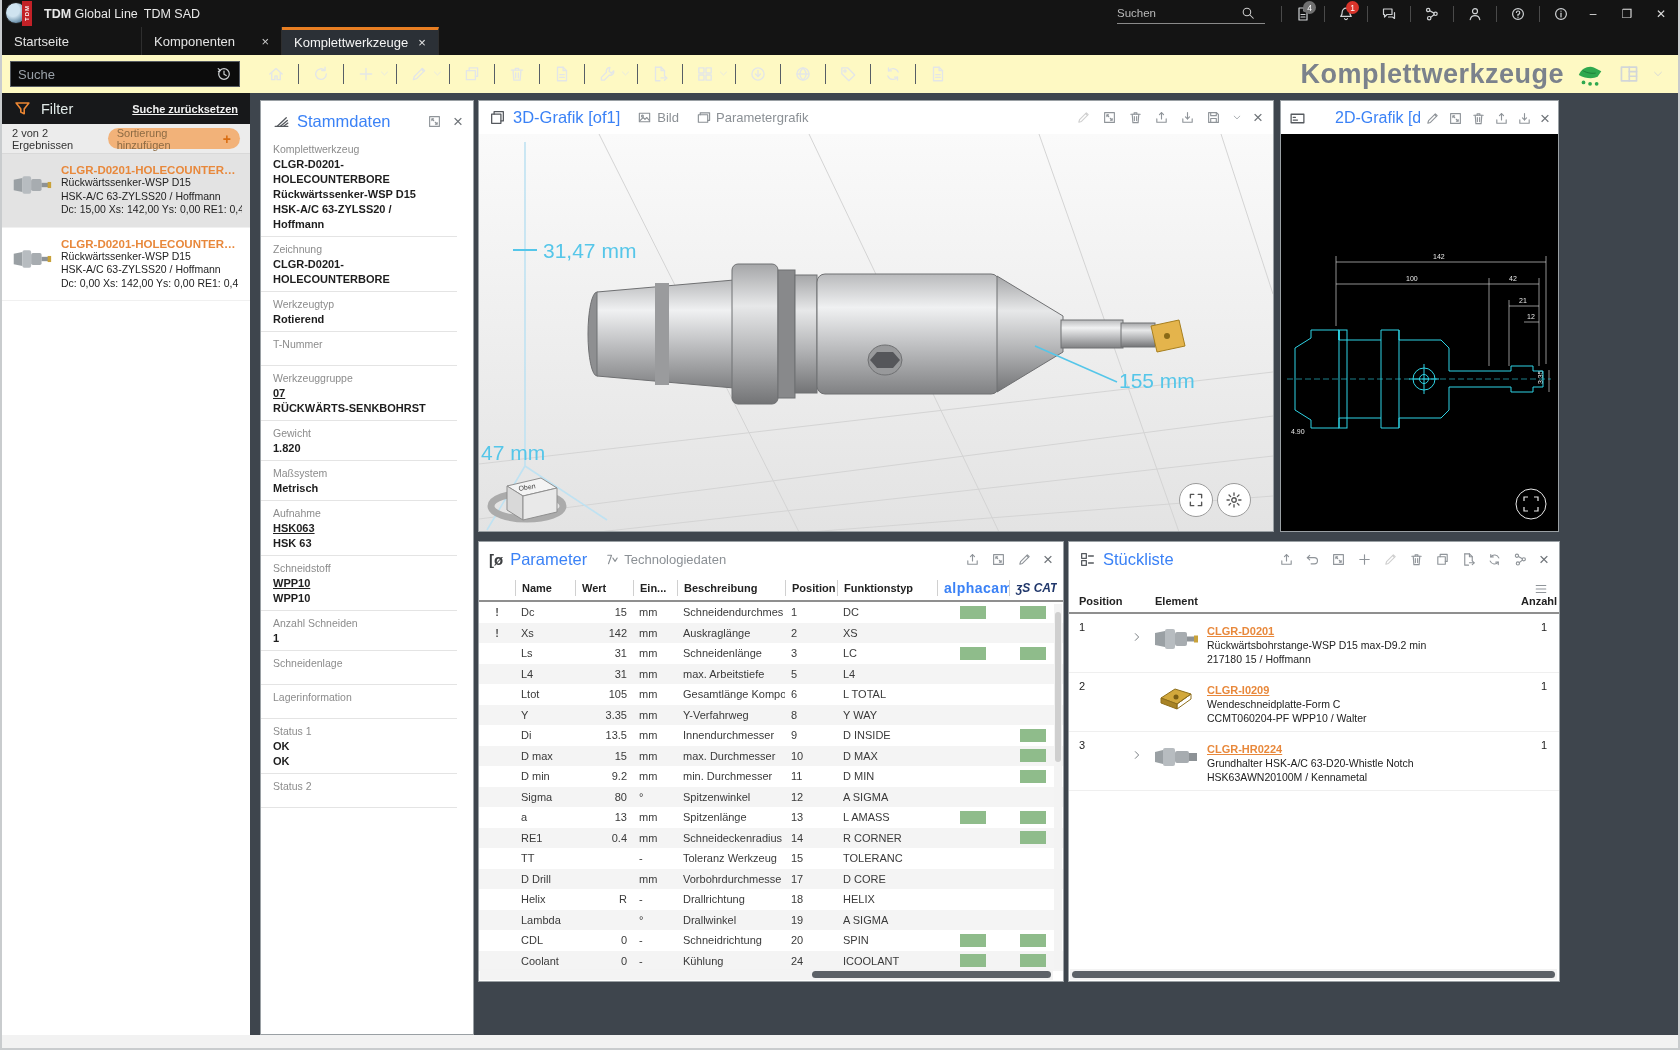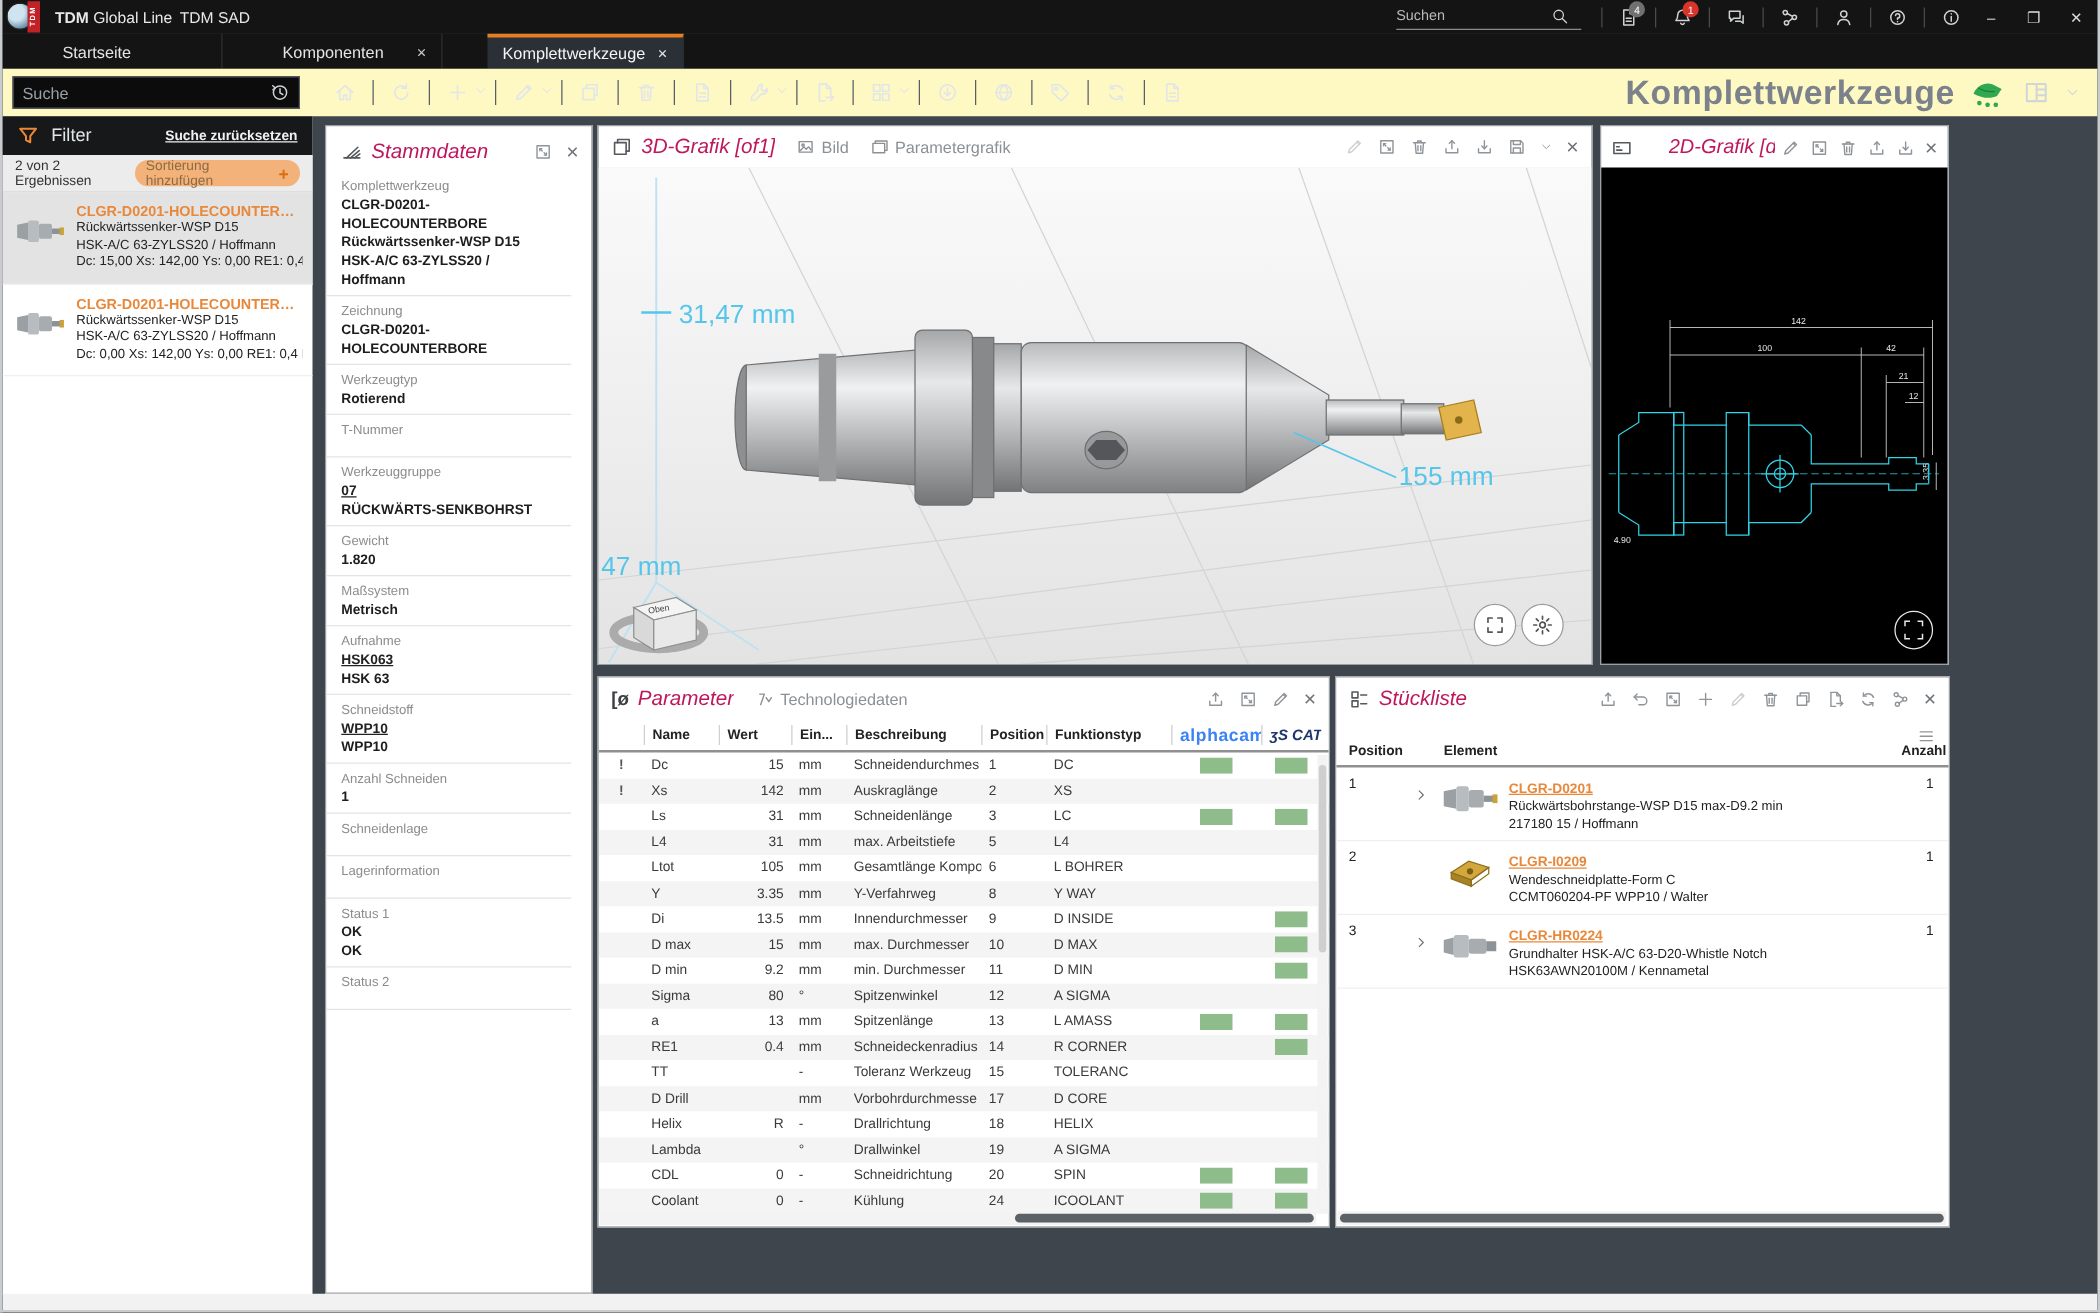--- a/index.html
+++ b/index.html
@@ -25,21 +25,21 @@
   .tb-sep { width:1px; height:16px; background:#4a4a4a; margin:0 6px; }
   .tb-ic { position:relative; width:30px; height:27px; display:flex; align-items:center; justify-content:center; color:#cfd2d4; cursor:default; }
   .tb-ic .ico { width:16px; height:16px; }
   .badge { position:absolute; top:1px; right:2px; min-width:13px; height:13px; border-radius:7px; font-size:8.5px; color:#fff; display:flex; align-items:center; justify-content:center; padding:0 2px; }
   .badge.gray { background:#707070; }
   .badge.red { background:#d9342b; }
   .win-btn { width:34px; height:27px; display:flex; align-items:center; justify-content:center; color:#dcdcdc; font-size:12px; }
 
   
   .tabbar { position:absolute; left:0; top:27px; width:100%; height:28px; background:#141414; display:flex; }
-  .tab { display:flex; align-items:center; gap:10px; padding:0 12px; min-width:140px; font-size:13px; color:#e4e4e4; border-right:1px solid #2e2e2e; position:relative;margin-left:36px; }
+  .tab { display:flex; align-items:center; gap:10px; padding:0 12px; min-width:140px; font-size:13px; color:#e4e4e4; border-right:1px solid #2e2e2e; position:relative; }
   .tab .x { font-size:13px; color:#cdcdcd; margin-left:auto; }
   .tab.active { background:#2B3036; border-top:3px solid #E87E22; color:#f5f5f5; }
   .tab.active .x { color:#e9e9e9; }
 
   
   .toolbar { position:absolute; left:0; top:55px; width:100%; height:38px; background:#fef9c3; display:flex; align-items:center; }
   .tb-box { width:230px; height:26px; margin-left:8px; background:#0c0c0c; border:1px solid #565b61; display:flex; align-items:center; padding:0 7px; }
   .tb-box input { flex:1; background:transparent; border:none; outline:none; color:#cfcfcf; font-size:13px; }
   .tb-box input::placeholder { color:#9aa1a8; }
   .tb-box .ico { width:16px; height:16px; color:#cfd2d4; }
@@ -50,21 +50,21 @@
   .tl-sep { width:1px; height:20px; background:#575e66; margin:0 4px; }
   .module-title { margin-left:auto; display:flex; align-items:center; gap:12px; padding-right:14px; }
   .module-title .txt { font-size:27px; color:#7b828c; font-weight:bold; letter-spacing:0.5px; }
   .module-title .green { width:30px; height:30px; }
   .module-title .lay { width:22px; height:22px; color:#d2d6d9; }
   .module-title .chev { width:12px; height:12px; color:#d2d6d9; }
 
   
   .panel { position:absolute; background:#fff; border:1px solid #9aa0a4; }
   .phead { height:34px; display:flex; align-items:center; gap:7px; padding:0 10px; }
-  .ptitle { color:#be185d; font-size:16.5px; white-space:nowrap; overflow:hidden;font-style:italic; }
+  .ptitle { color:#3b82f6; font-size:16.5px; white-space:nowrap; overflow:hidden; }
   .pticon { color:#55595e; width:17px; height:17px; }
   .ph-tab { display:flex; align-items:center; gap:5px; color:#8b9095; font-size:13px; margin-left:10px; white-space:nowrap; }
   .ph-tab .ico { width:15px; height:15px; }
   .ph-icons { margin-left:auto; display:flex; align-items:center; gap:11px; color:#8f9499; }
   .ph-icons .ico { width:15px; height:15px; }
   .ph-icons .disabled { color:#cfcfcf; }
   .ph-icons .x { font-size:17px; color:#6f7479; line-height:1; }
 
   
   .left-panel { position:absolute; left:0; top:93px; width:248px; height:943px; background:#fff; }
@@ -1033,21 +1033,21 @@
         </div>
       </div>
 
       <div class="param-grid prow">
         <div class="excl" style="visibility: hidden;">!</div>
         <div>Ltot</div>
         <div class="num">105</div>
         <div>mm</div>
         <div>Gesamtlänge Kompo</div>
         <div>6</div>
-        <div>L BOHRER</div>
+        <div>L TOTAL</div>
         <div>
           <div class="gblock" style="visibility: hidden;"></div>
         </div>
         <div>
           <div class="gblock" style="visibility: hidden;"></div>
         </div>
       </div>
 
       <div class="param-grid prow">
         <div class="excl" style="visibility: hidden;">!</div>

